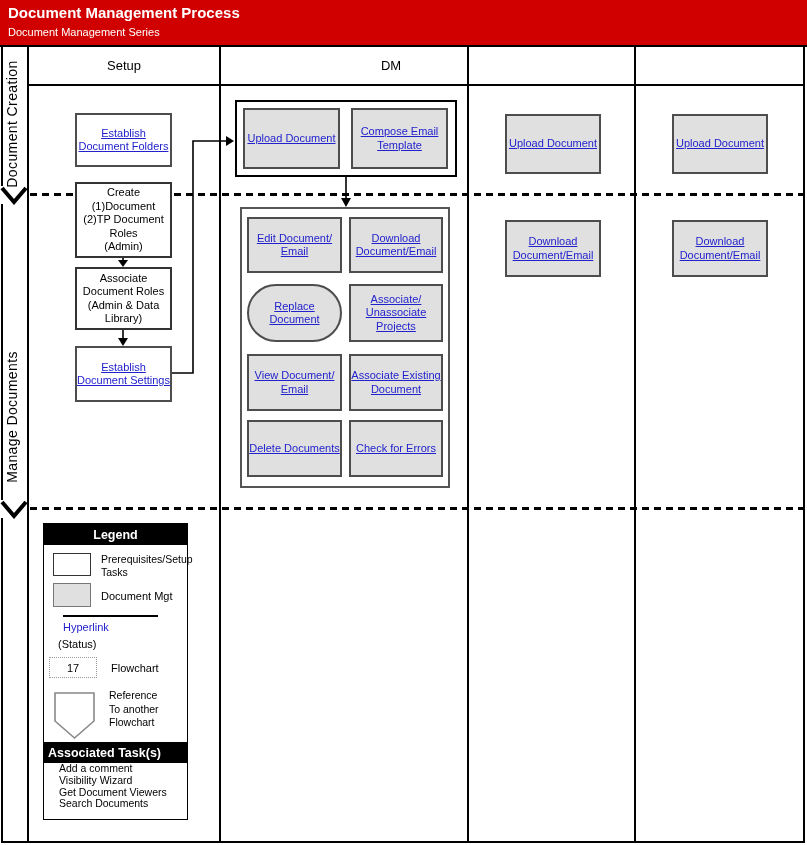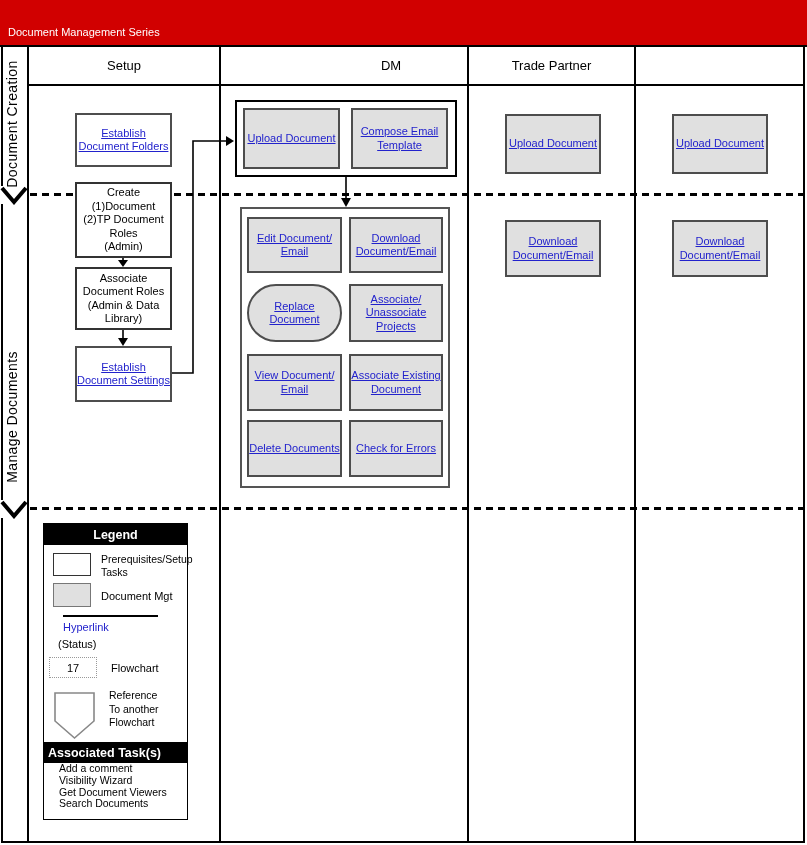--- a/index.html
+++ b/index.html
@@ -42,37 +42,37 @@
   #legend .swatch{position:absolute;box-sizing:border-box;}
   #legend .lbl{position:absolute;font-size:10.5px;line-height:12.5px;color:#000;}
   #legend .tasks{position:absolute;left:15px;top:239px;font-size:10.5px;line-height:11.8px;color:#000;}
 </style>
 </head>
 <body>
 
 <div id="page">
 
   <div id="redbar" class="abs">
+    <div class="title">Document Management Process</div>
     <div class="subtitle">Document Management Series</div>
   </div>
 
   <div class="abs hline" style="left:0;top:45px;width:807px;height:2px;"></div>
   <div class="abs vline" style="left:1px;top:46px;width:2px;height:797px;"></div>
   <div class="abs vline" style="left:803px;top:46px;width:2px;height:797px;"></div>
   <div class="abs hline" style="left:1px;top:841px;width:804px;height:2px;"></div>
 
   <div class="abs vline" style="left:27px;top:46px;width:2px;height:797px;"></div>
   <div class="abs vline" style="left:219px;top:46px;width:2px;height:797px;"></div>
   <div class="abs vline" style="left:467px;top:46px;width:2px;height:797px;"></div>
   <div class="abs vline" style="left:634px;top:46px;width:2px;height:797px;"></div>
   <div class="abs hline" style="left:27px;top:84px;width:778px;height:2px;"></div>
 
   <div class="abs colhead" style="left:29px;width:190px;">Setup</div>
   <div class="abs colhead" style="left:221px;width:246px;padding-left:47px;">DM</div>
-  <div class="abs colhead" style="left:469px;width:165px;">Trade Partner</div>
 
   <div class="abs lane-label" style="left:-61px;top:114px;width:150px;">Document Creation</div>
   <div class="abs lane-label" style="left:-76px;top:407px;width:180px;">Manage Documents</div>
 
   <div class="abs dashes" style="left:30px;top:193px;width:773px;"></div>
   <div class="abs dashes" style="left:30px;top:507px;width:773px;"></div>
 
   <div class="abs chev-patch" style="left:0;top:186px;width:4px;height:18px;"></div>
   <svg class="abs chev" style="left:0;top:185px;" width="29" height="20">
     <polyline points="2,3 14,17 26,3" fill="none" stroke="#000" stroke-width="4"></polyline>

